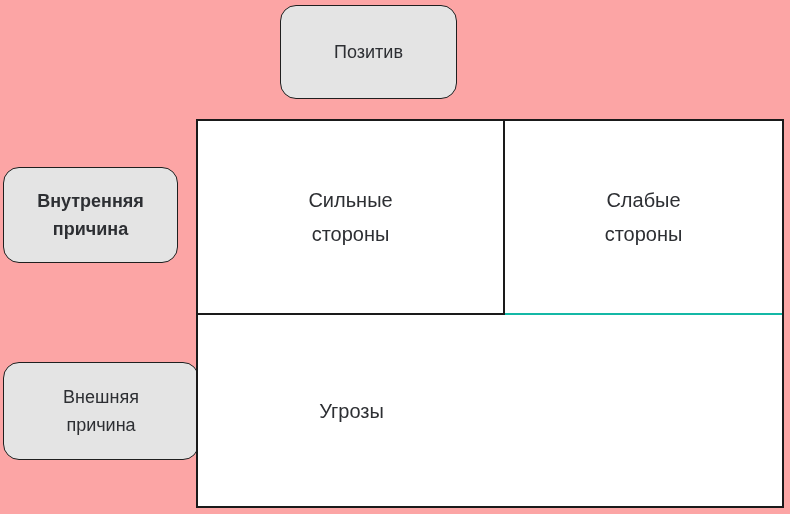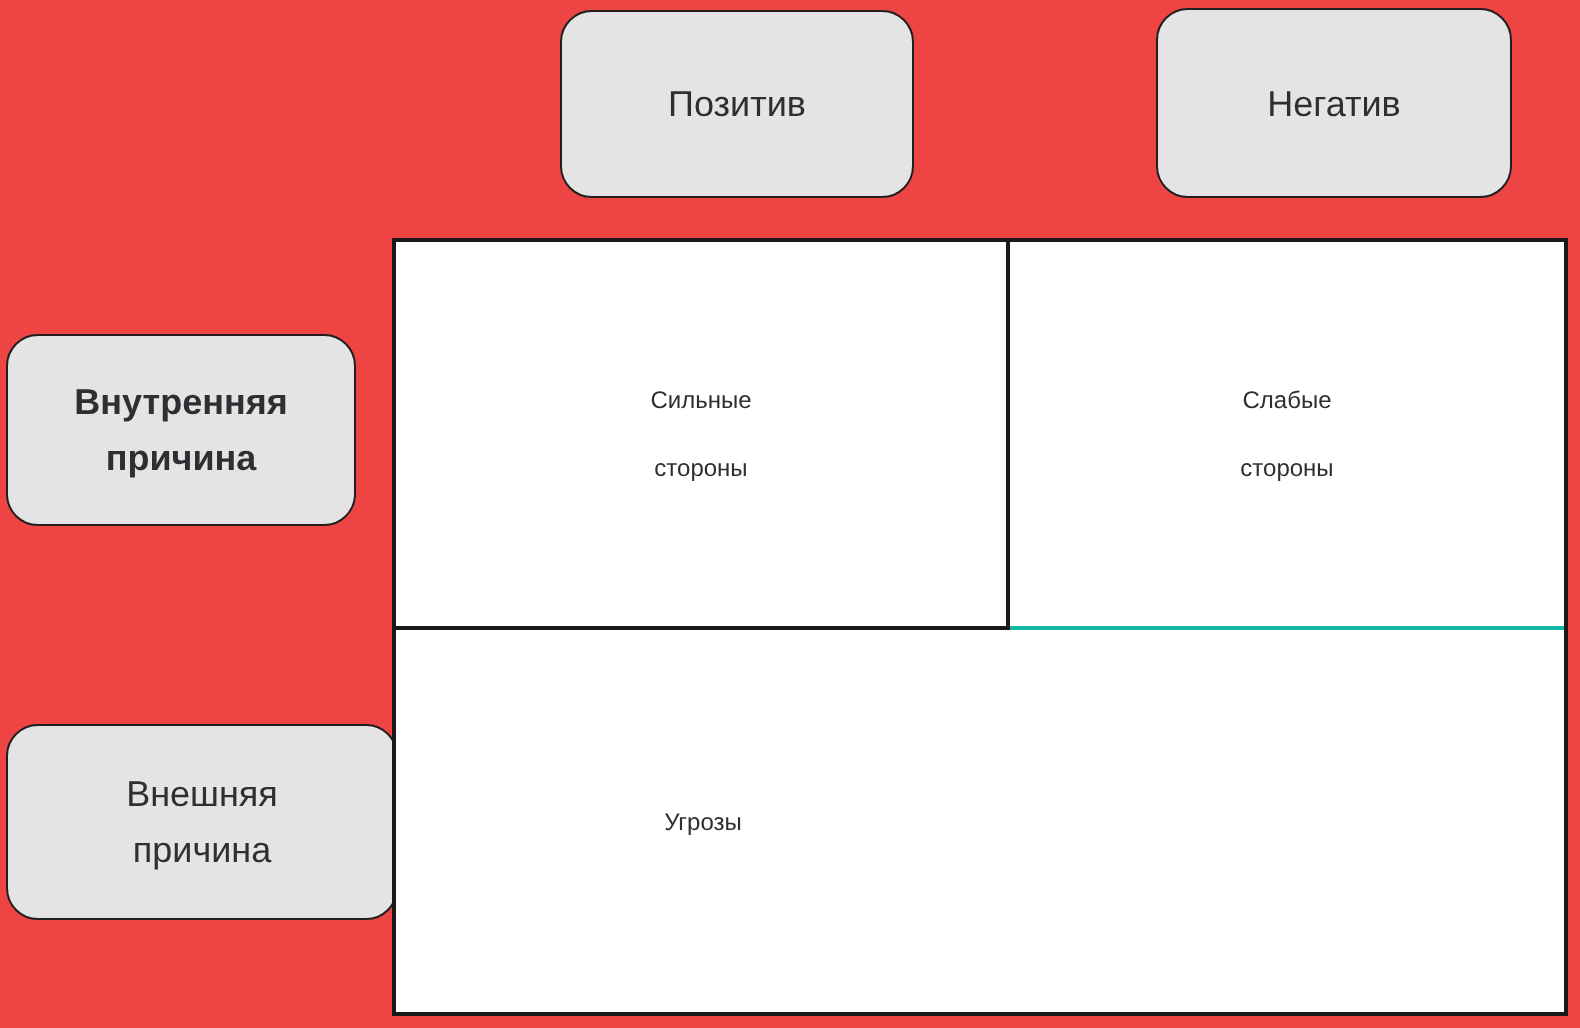--- a/index.html
+++ b/index.html
@@ -4,21 +4,21 @@
 <style>
   html, body {
     margin: 0;
     padding: 0;
     background: #ffffff;
   }
   .stage {
     position: relative;
     width: 790px;
     height: 514px;
-    background: #ef4444;
+    background: #fca5a5;
     font-family: "Liberation Sans", "DejaVu Sans", sans-serif;
     color: #2d2f33;
     overflow: hidden;
   }
   
   .label-box {
     position: absolute;
     background: #e4e4e4;
     border: 1.6px solid #1f1f1f;
     border-radius: 16px;
@@ -48,41 +48,38 @@
     display: grid;
     grid-template-columns: 307px 1fr;
     grid-template-rows: 194px 1fr;
     background: #ffffff;
   }
   .cell {
     display: flex;
     align-items: center;
     justify-content: center;
     text-align: center;
-    font-size: 12px;
+    font-size: 20px;
     line-height: 34px;
     white-space: pre-line;
     box-sizing: border-box;
   }
   .cell-tl { border-right: 2px solid #1a1a1a; border-bottom: 2px solid #1a1a1a; }
   .cell-tr { border-bottom: 2px solid #14b8a6; justify-content: center; }
   .cell-bl { border-right: 2px solid #1a1a1a; }
 </style>
 </head>
 <body>
 
 <div class="stage">
 
   <div class="label-box box-positive">
     <span>Позитив</span>
   </div>
 
-  <div class="label-box box-negative">
-    <span>Негатив</span>
-  </div>
 
   <div class="label-box box-internal">
     <span>Внутренняя
 причина</span>
   </div>
 
   <div class="label-box box-external">
     <span>Внешняя
 причина</span>
   </div>

